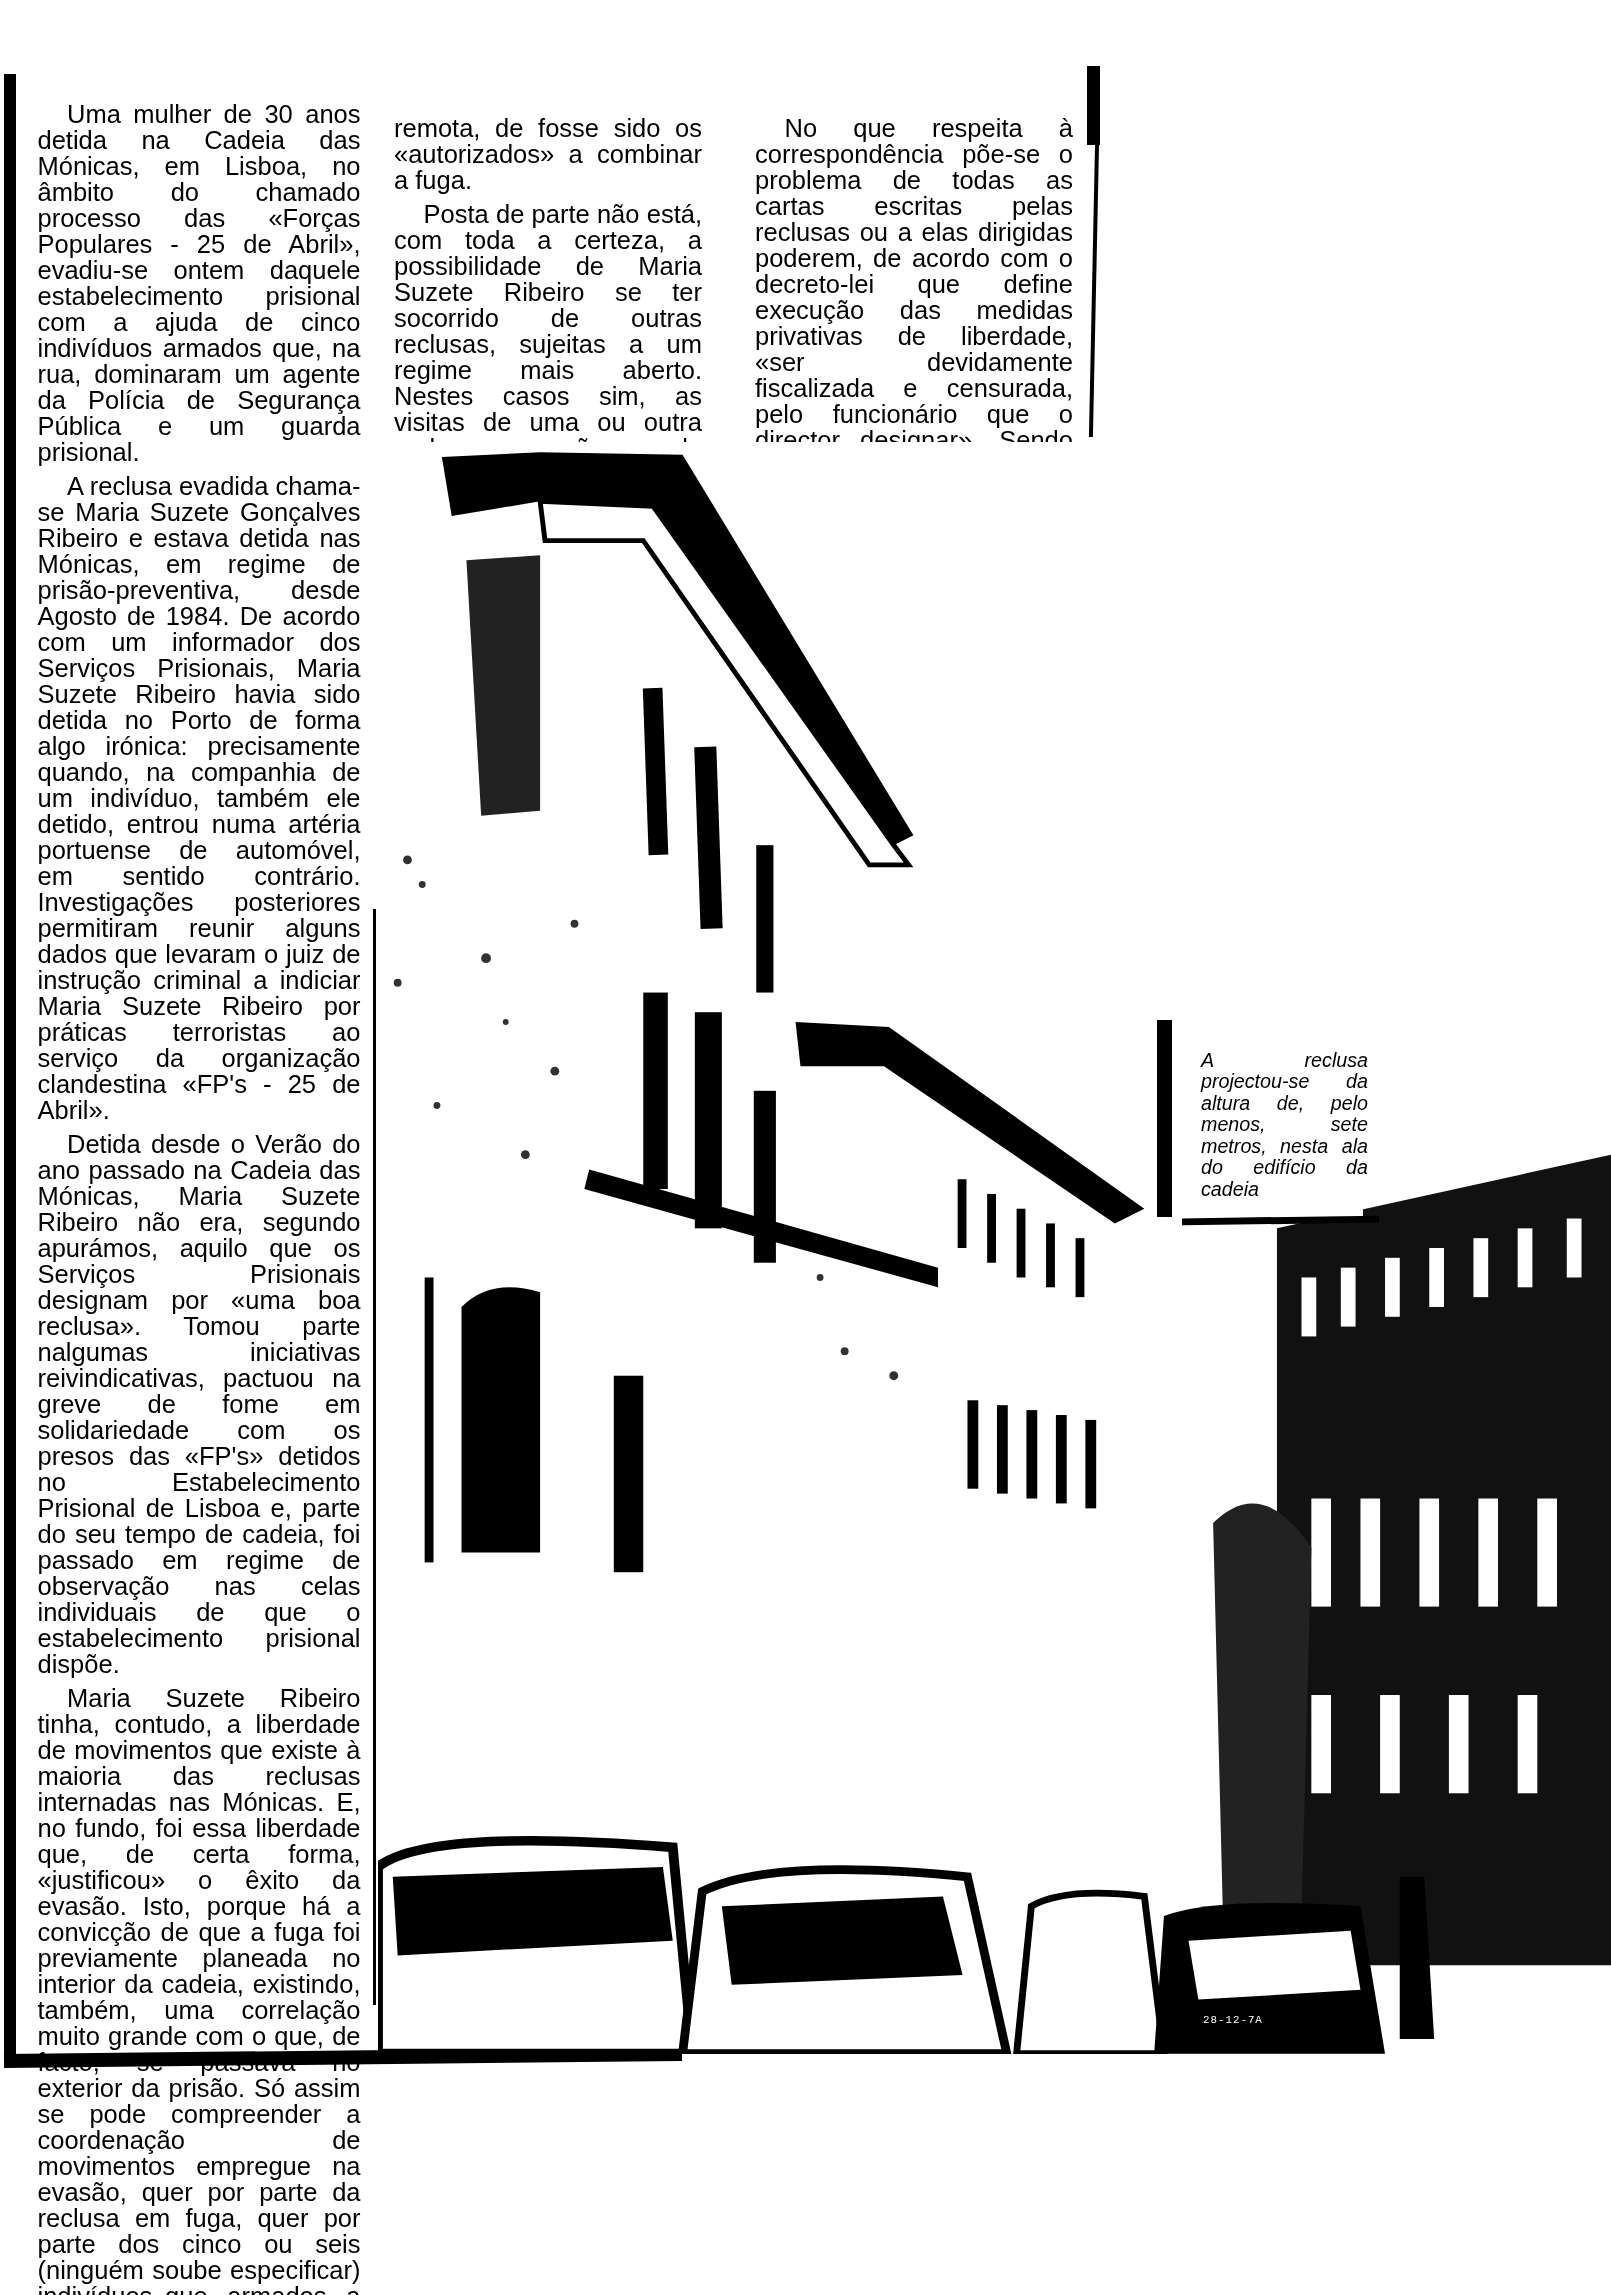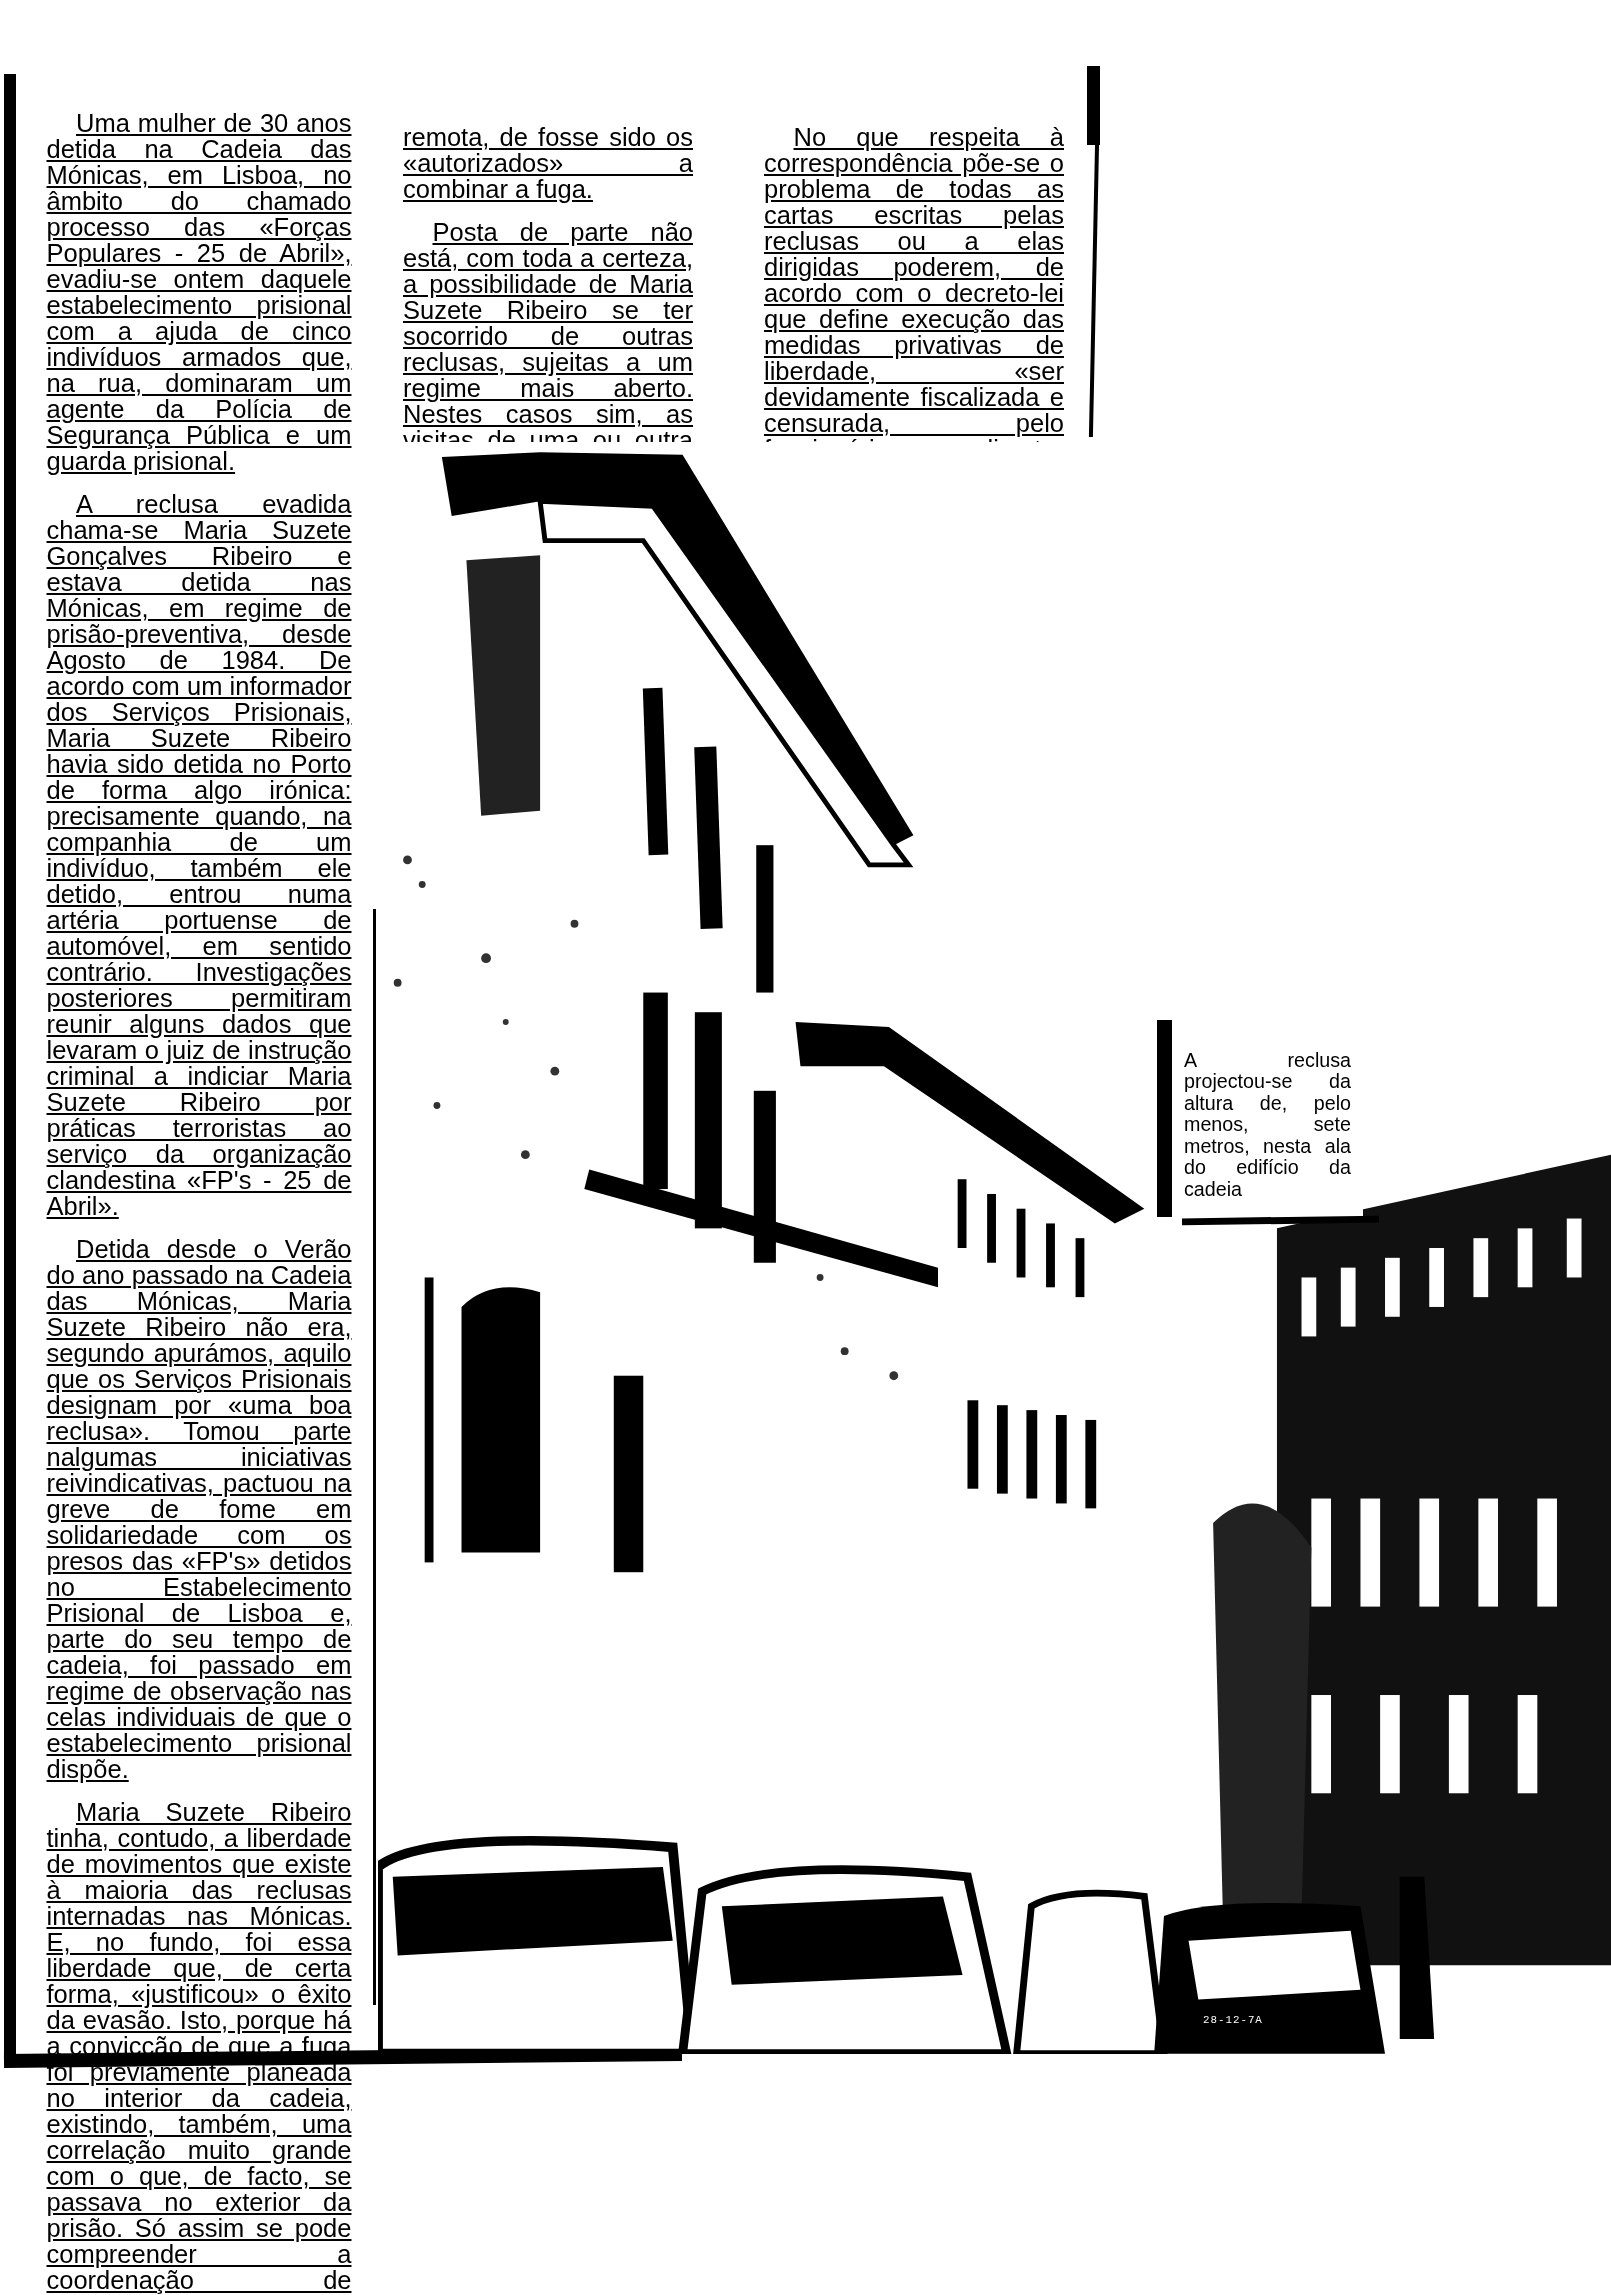--- a/index.html
+++ b/index.html
@@ -3,32 +3,32 @@
 <meta charset="utf-8">
 <style>
   html, body { margin: 0; padding: 0; background: #ffffff; }
   body { width: 1612px; height: 2295px; position: relative; overflow: hidden;
          font-family: "Liberation Sans", sans-serif; color: #000; }
   .clip-frame-left { position: absolute; left: 3.9px; top: 74px; width: 11.8px; height: 1990px; background: #000; }
   .clip-frame-bottom { position: absolute; left: 3.9px; top: 2054px; width: 678px; height: 13.8px; background: #000; transform: rotate(-0.6deg); transform-origin: left; }
   .clip-frame-top-right { position: absolute; left: 1087px; top: 66px; width: 12.8px; height: 79px; background: #000; }
   .clip-frame-right { position: absolute; left: 1092px; top: 142px; width: 3.9px; height: 295px; background: #000; transform: rotate(1.2deg); }
   .column { position: absolute; font-size: 25.5px; line-height: 26px; text-align: justify; }
-  .column p { margin: 17px; text-indent: 0; text-decoration: underline; }
+  .column p { margin: 8px; text-indent: 0; }
   .column p.indent { text-indent: 29.5px; }
   .col-1 { left: 29.5px; top: 93px; width: 339px; }
   .col-2 { left: 386px; top: 107px; width: 324px; }
   .col-3 { left: 747px; top: 107px; width: 334px; }
   .col-divider { position: absolute; left: 373px; top: 909px; width: 2.9px; height: 1096px; background: #000; }
   .photo { position: absolute; left: 378px; top: 442px; width: 1233px; height: 1612px;
            background: #fff; overflow: hidden; }
   .photo svg { position: absolute; left: 0; top: 0; }
   .caption-box { position: absolute; left: 1157px; top: 1020px; width: 206px; height: 201px; background: #fff; }
   .caption-bar { position: absolute; left: 0; top: 0; width: 14.7px; height: 197px; background: #000; }
-  .caption-text { position: absolute; left: 27px; top: 29.5px; width: 167px; 
+  .caption-text { position: absolute; left: 44px; top: 29.5px; width: 167px; font-style: italic;
                   font-size: 19.7px; line-height: 21.6px; text-align: justify; }
   .caption-rule { position: absolute; left: 24.6px; top: 197px; width: 197px; height: 6.9px; background: #000; transform: rotate(-0.8deg); }
   .plate { position: absolute; left: 1189px; top: 2127px; color: #fff; font-size: 10.8px; font-family: "Liberation Mono", monospace; letter-spacing: 1px; }
 </style>
 </head>
 <body>
 
 <div class="clip-frame-left"></div>
 <div class="clip-frame-bottom"></div>
 <div class="clip-frame-top-right"></div>

